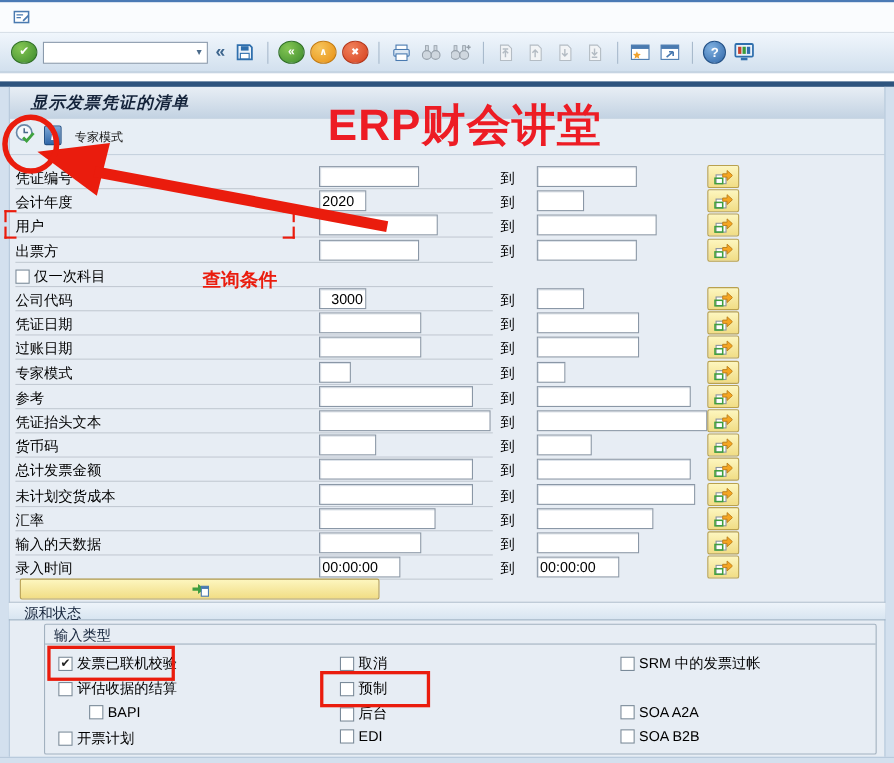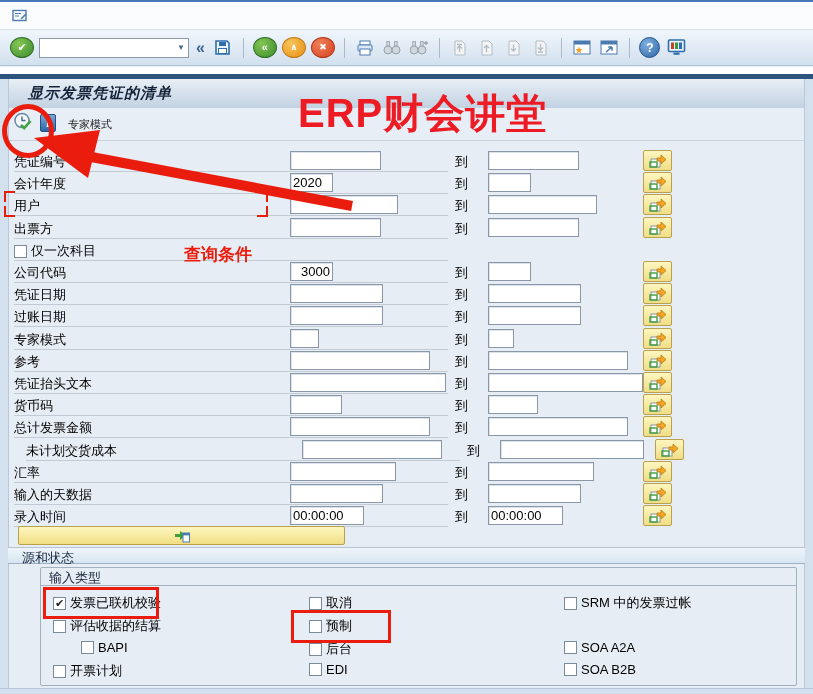--- a/index.html
+++ b/index.html
@@ -410,21 +410,21 @@
       <span class="to">到</span>
       <input class="fin" style="left: 474px; width: 134px;" value="">
       <button class="msel">
         <svg width="17" height="14" viewBox="0 0 17 14">
           <rect x="2" y="5" width="9" height="8" fill="#fff" stroke="#8a949e"></rect>
           <rect x="1" y="8" width="7" height="5" fill="none" stroke="#3f9e3f" stroke-width="1.4"></rect>
           <path d="M8 4h4V1l5 4.5L12 10V7H8z" fill="#f5a623" stroke="#b97b16" stroke-width="0.8"></path>
         </svg>
       </button>
     </div>
-    <div class="frow" style="top: 440px; margin-left: 12px;">
+    <div class="frow" style="top: 440px;">
       <span class="flabel">未计划交货成本</span>
       <span class="hairline"></span>
       <input class="fin" style="left: 276px; width: 134px;" value="">
       <span class="to">到</span>
       <input class="fin" style="left: 474px; width: 138px;" value="">
       <button class="msel">
         <svg width="17" height="14" viewBox="0 0 17 14">
           <rect x="2" y="5" width="9" height="8" fill="#fff" stroke="#8a949e"></rect>
           <rect x="1" y="8" width="7" height="5" fill="none" stroke="#3f9e3f" stroke-width="1.4"></rect>
           <path d="M8 4h4V1l5 4.5L12 10V7H8z" fill="#f5a623" stroke="#b97b16" stroke-width="0.8"></path>

